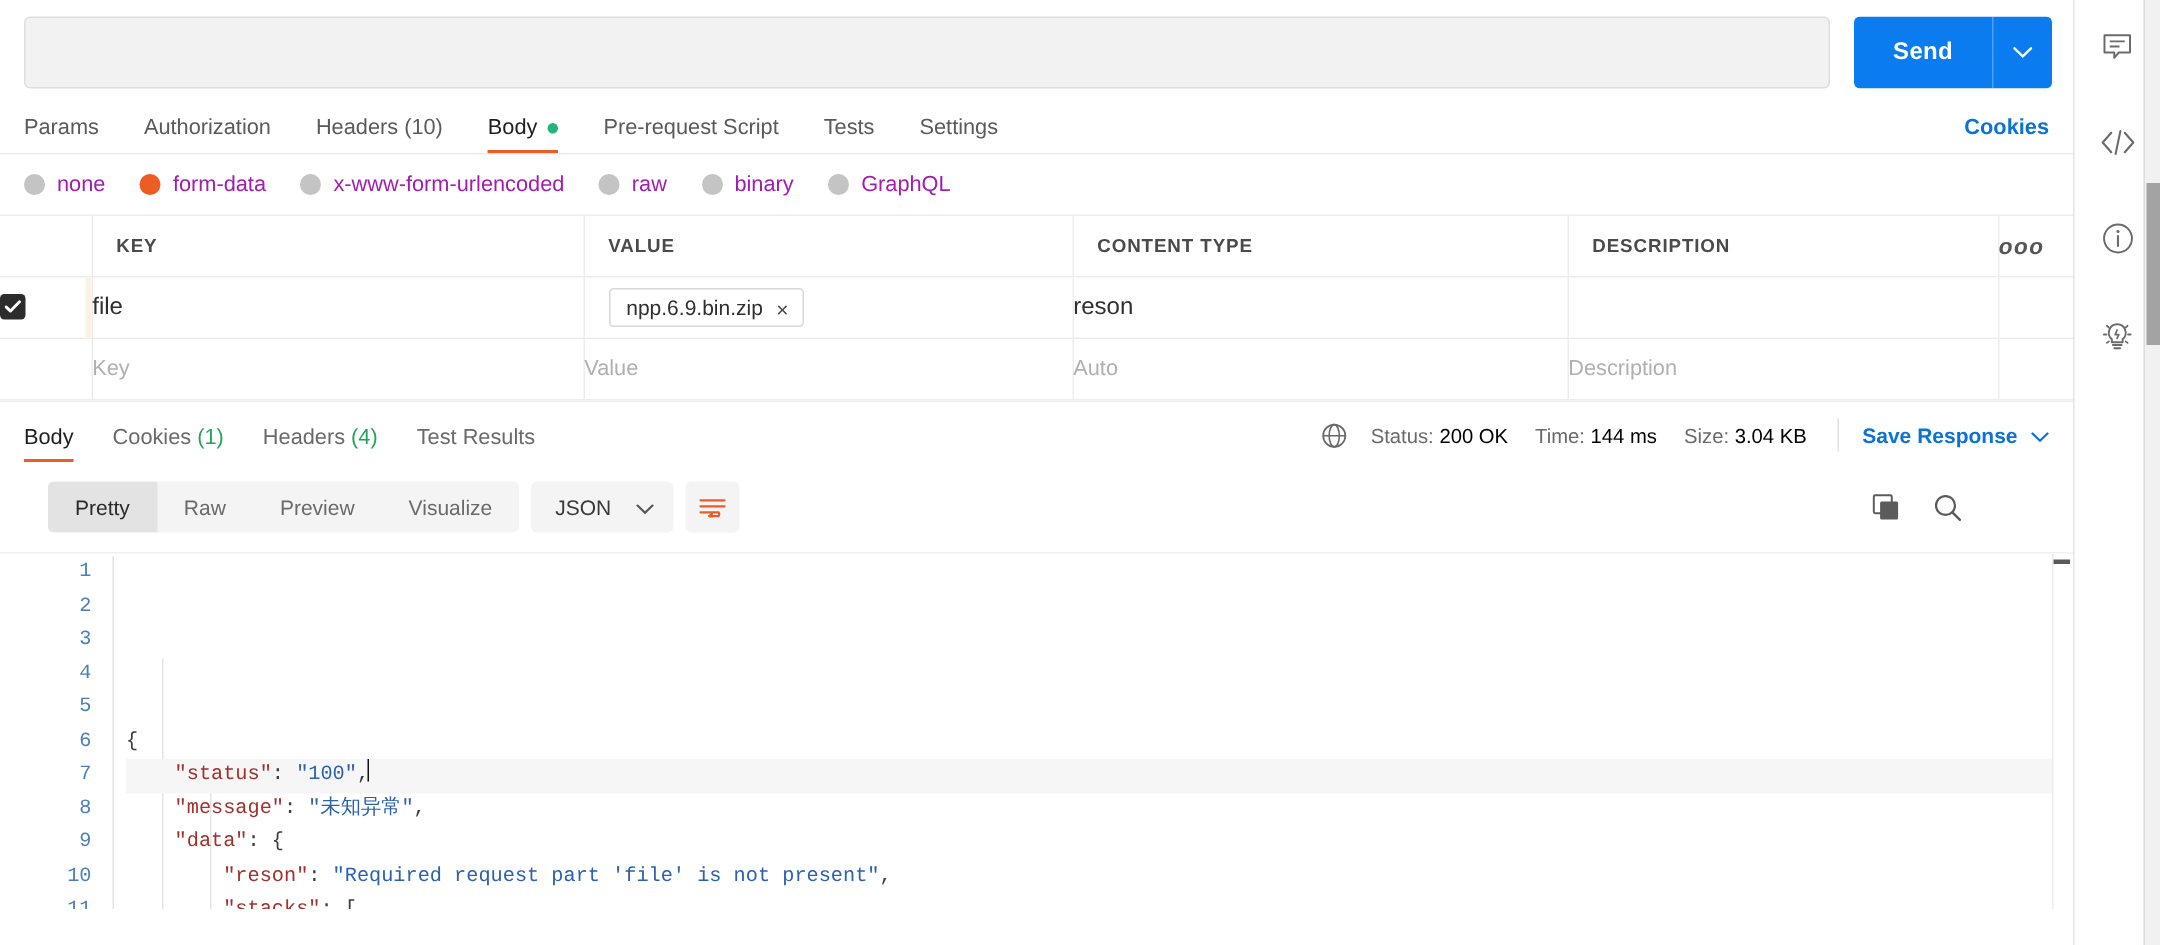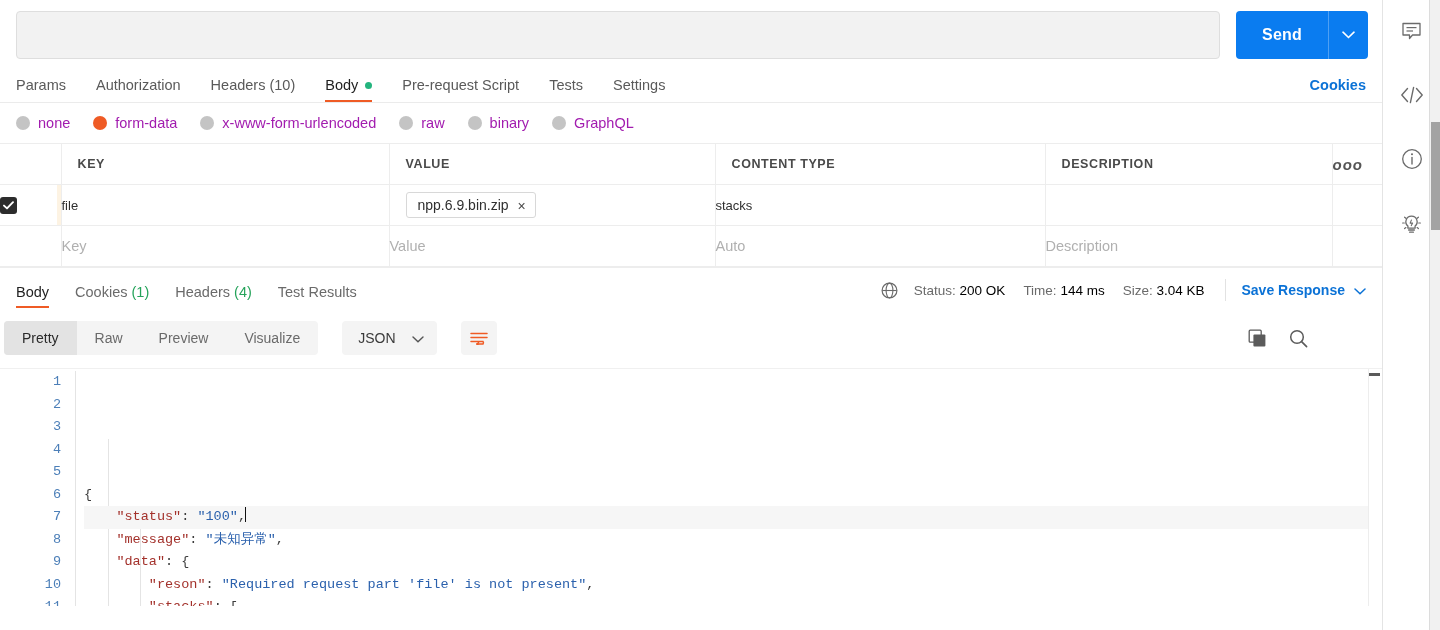--- a/index.html
+++ b/index.html
@@ -205,21 +205,21 @@
     height: 41px;
     vertical-align: middle;
   }
   .fd-head td.dots, .fd-head td.bulk {
     text-align: left;
     padding: 0;
     font-style: italic;
   }
   .dots-glyph { color: #555; font-size: 15px; letter-spacing: 1px; }
 
-  .cell-pad { padding: 0 16px; font-size: 13px; color: #2f2f2f; }
+  .cell-pad { padding: 0 16px; font-size: 16px; color: #2f2f2f; }
   .cell-ph { padding: 0 16px; font-size: 14.5px; color: #b0b0b0; }
   .chk-cell { text-align: center; vertical-align: middle; }
   .checkbox {
     width: 17px; height: 17px;
     background: #2c2c2c;
     border-radius: 3px;
     display: inline-flex;
     align-items: center;
     justify-content: center;
     cursor: pointer;
@@ -301,22 +301,22 @@
     align-items: center;
     gap: 9px;
   }
   .globe-ico { margin-right: 16px; display: flex; align-items: center; }
 
   
   .view-bar {
     display: flex;
     align-items: center;
     height: 60px;
-    padding: 0 4px;
-    gap: 24px;
+    padding: 0 32px;
+    gap: 8px;
     position: relative;
   }
   .seg {
     display: flex;
     background: #f4f4f4;
     border-radius: 4px;
     height: 34px;
     align-items: stretch;
     overflow: hidden;
   }
@@ -577,21 +577,21 @@
                 </svg>
           </span>
         </td>
         <td class="cell-pad">file</td>
         <td>
           <span class="file-chip">
             <span>npp.6.9.bin.zip</span>
             <span class="chip-x">×</span>
           </span>
         </td>
-        <td class="cell-pad">stacks</td>
+        <td class="cell-pad">reson</td>
         <td class="cell-pad"></td>
         <td></td>
         <td></td>
       </tr>
       <tr>
         <td class="chk-cell"></td>
         <td class="cell-ph">Key</td>
         <td class="cell-ph">Value</td>
         <td class="cell-ph">Auto</td>
         <td class="cell-ph">Description</td>

